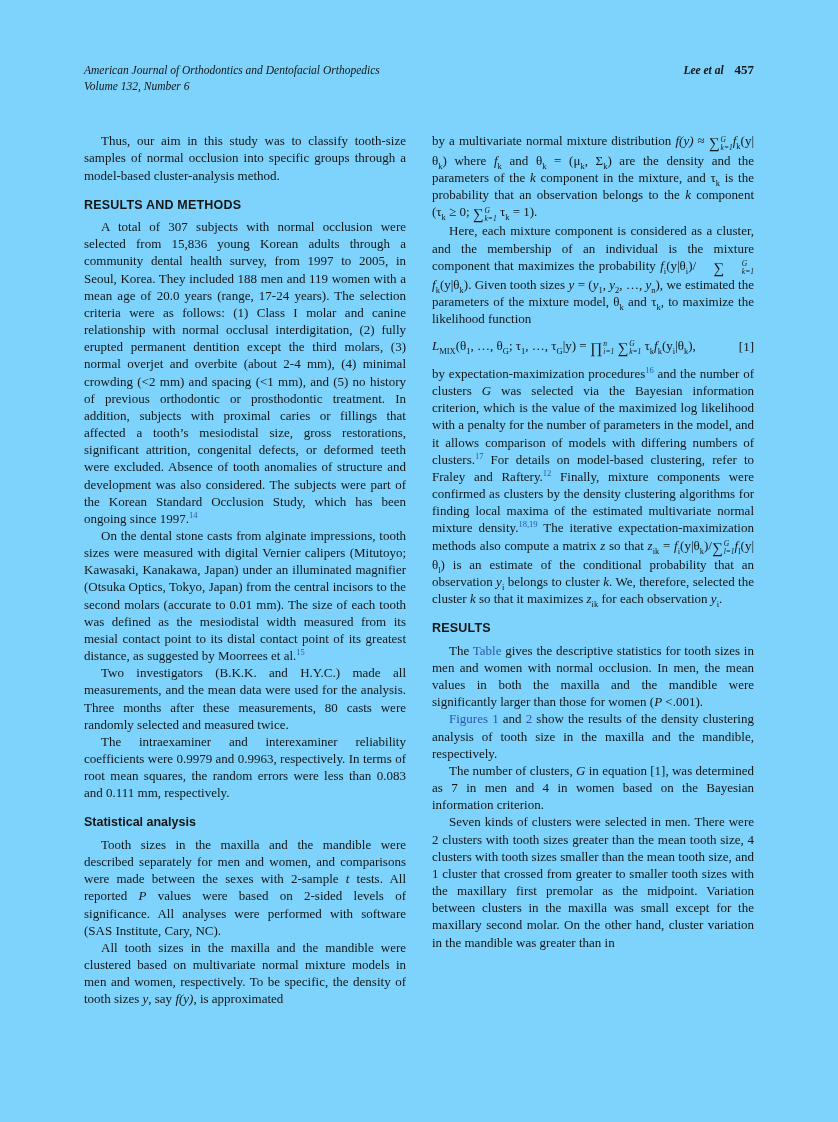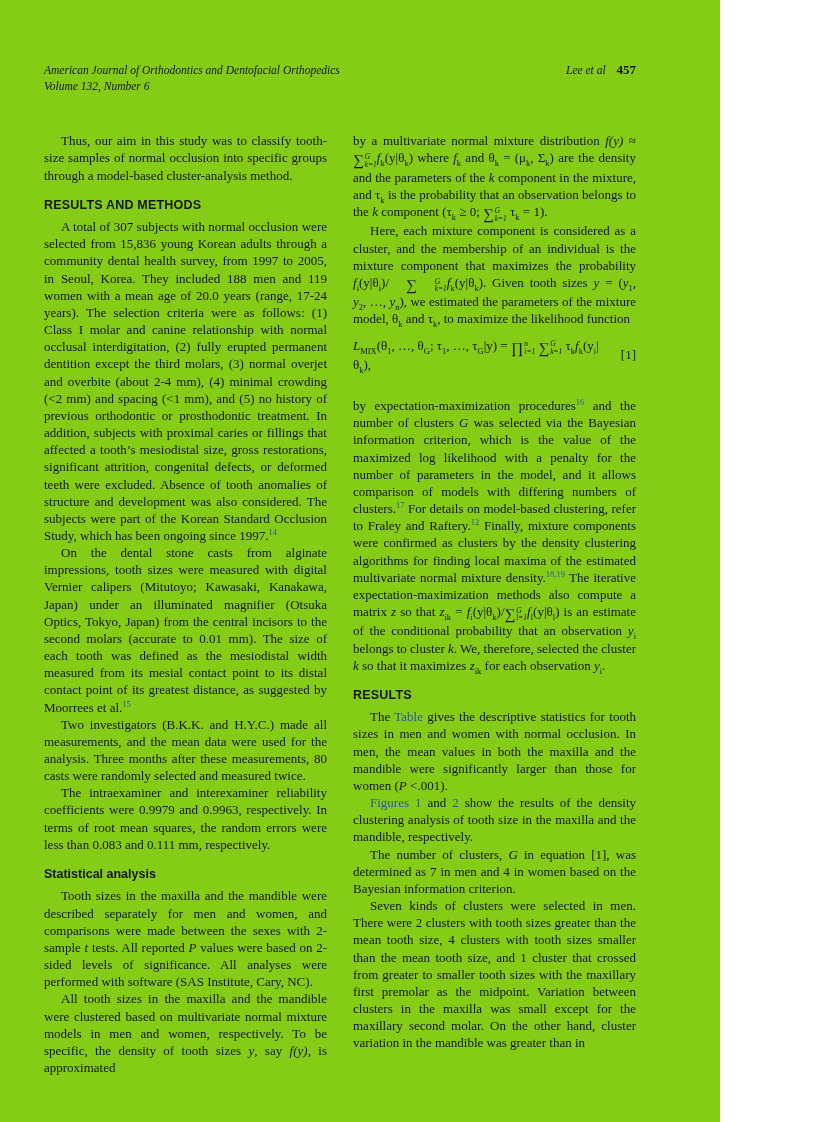--- a/index.html
+++ b/index.html
@@ -3,45 +3,45 @@
 <meta charset="utf-8">
 <title>Journal Page</title>
 <style>
   :root{
     --link-color:#2b57a7;
     --text-color:#151515;
   }
   html,body{margin:0;padding:0;background:#ffffff;}
   .page{
     position:relative;
-    width:720px;
+    width:838px;
     min-height:1122px;
     box-sizing:border-box;
-    padding:62px 84px 40px 44px;
-    background:#84cc16;
+    padding:62px 84px 40px 84px;
+    background:#7dd3fc;
     font-family:"Liberation Serif", serif;
     font-size:13px;
     color:var(--text-color);
   }
   .page-header{
     display:flex;
     justify-content:space-between;
     align-items:flex-start;
     margin-bottom:38px;
   }
   .header-left{
     font-style:italic;
     font-size:11.5px;
     line-height:1.4;
   }
   .header-right{
     font-size:11.5px;
     white-space:nowrap;
   }
-  .authors{font-style:italic;}
+  .authors{font-style:italic;font-weight:bold;}
   .pageno{
     font-weight:bold;
     font-style:normal;
     font-size:13px;
     margin-left:8px;
   }
   .columns{
     display:flex;
     gap:26px;
   }
@@ -86,21 +86,21 @@
     font-size:7.5px;
     line-height:1.05;
     text-align:left;
     margin-left:1px;
     font-style:italic;
   }
   .equation{
     display:flex;
     justify-content:flex-end;
     align-items:center;
-    margin:9px 0 24px 0;
+    margin:9px 0 9px 0;
     text-align:left;
   }
   .eq-body{flex:1 1 auto;}
   .eq-label{flex:0 0 auto;margin-left:8px;}
 </style>
 </head>
 <body>
 
 <div class="page">
 

